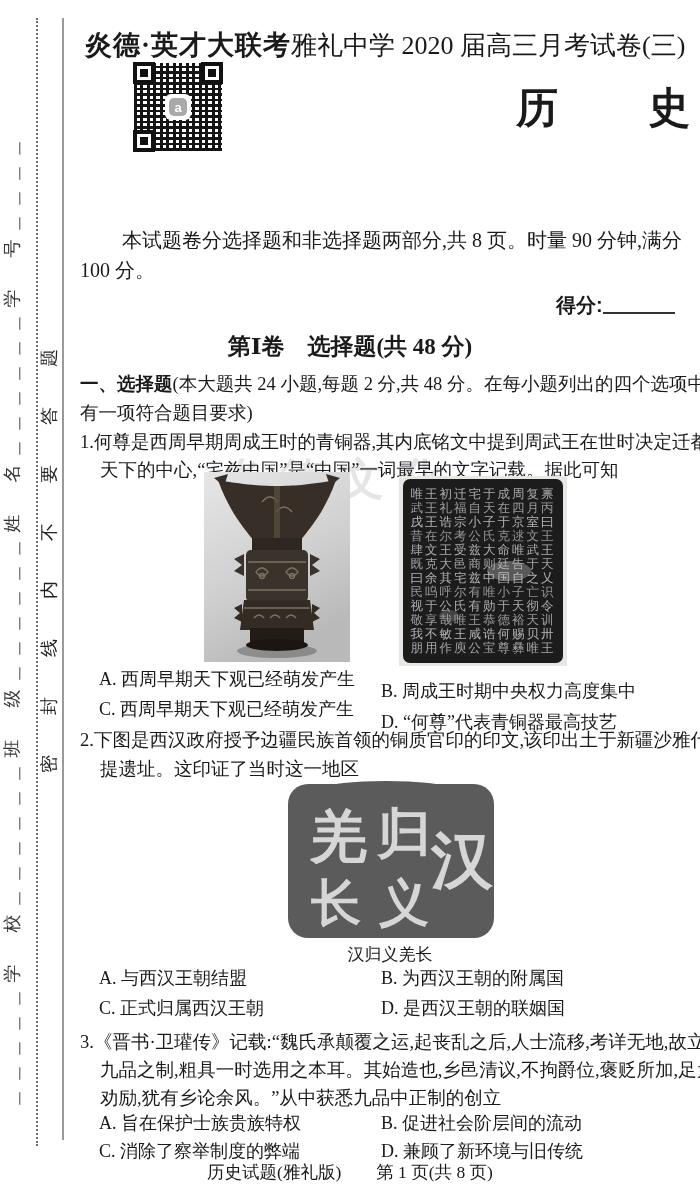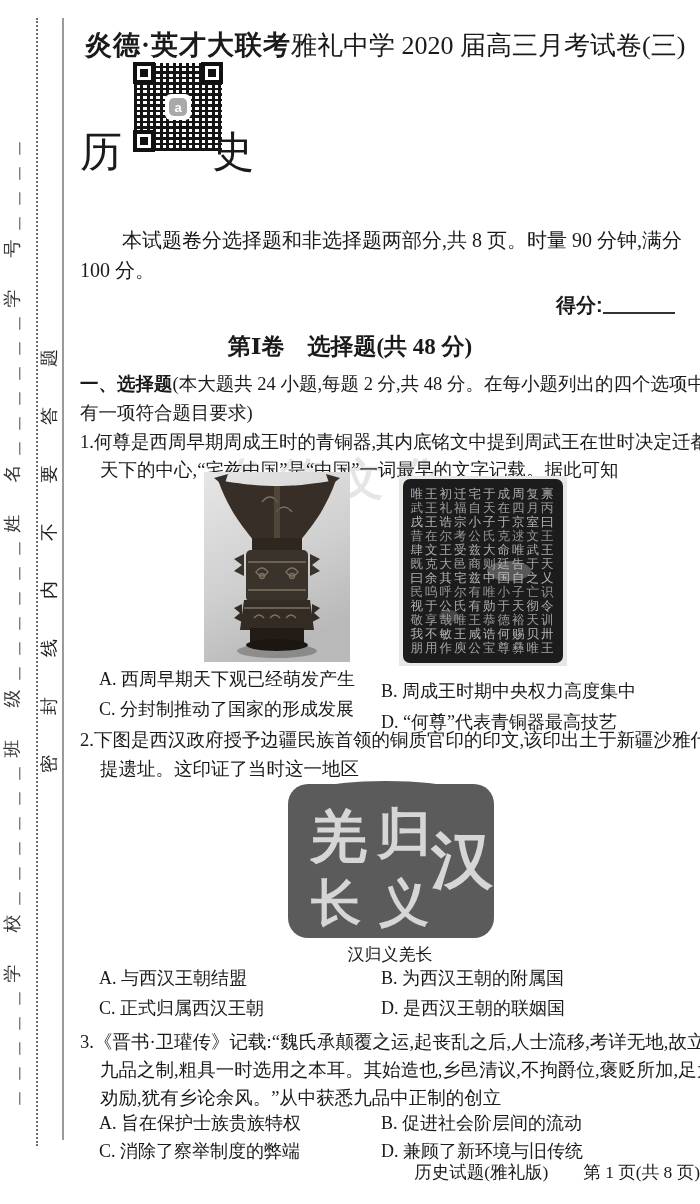--- a/index.html
+++ b/index.html
@@ -8,41 +8,41 @@
   .abs{position:absolute;white-space:nowrap;}
   
   .vline-dotted{position:absolute;left:36px;top:18px;height:1128px;border-left:2px dotted #6e6e6e;}
   .vline-solid{position:absolute;left:62px;top:18px;height:1122px;border-left:2px solid #9a9a9a;}
   .vtext{position:absolute;transform:rotate(-90deg);white-space:nowrap;text-align:center;}
   .fields-vtext{left:-493px;top:608px;width:1010px;height:24px;font-size:18px;letter-spacing:7px;color:#333;}
   .seal-vtext{left:-171px;top:541px;width:440px;height:24px;font-size:18px;letter-spacing:40px;color:#222;}
   
   .header-line{top:27px;left:85px;font-size:26px;}
   .brand{font-weight:700;font-size:27px;letter-spacing:1px;}
-  .subject-title{top:80px;left:80px;width:612px;text-align:left;font-size:42px;font-weight:normal;font-family:"Liberation Sans","DejaVu Sans",sans-serif;letter-spacing:2px;margin-top:44px;}
+  .subject-title{top:80px;left:80px;width:612px;text-align:right;font-size:42px;font-weight:bold;font-family:"Liberation Sans","DejaVu Sans",sans-serif;letter-spacing:2px;}
   .setter{top:160px;left:80px;width:612px;text-align:center;font-size:22px;font-weight:bold;font-family:"Liberation Sans","DejaVu Sans",sans-serif;}
   
   .qr{position:absolute;left:134px;top:63px;width:88px;height:88px;background:
       repeating-linear-gradient(0deg,#141414 0 3px,transparent 3px 6px,#141414 6px 8px,transparent 8px 11px),
       repeating-linear-gradient(90deg,#141414 0 3px,#ffffff 3px 6px,#141414 6px 9px,#ffffff 9px 13px);}
   .finder{position:absolute;width:14px;height:14px;background:#fff;border:4px solid #111;}
   .finder-core{width:8px;height:8px;background:#111;margin:3px;}
   .qr-logo{position:absolute;left:31px;top:31px;width:26px;height:26px;background:#fff;border-radius:6px;display:flex;align-items:center;justify-content:center;}
   .qr-logo-inner{width:18px;height:18px;border-radius:5px;background:#a9a9a9;color:#fff;font-size:13px;font-weight:bold;display:flex;align-items:center;justify-content:center;font-family:"Liberation Sans",sans-serif;}
   
   .para{font-size:20px;}
   .score{top:292px;left:556px;font-size:20px;font-weight:bold;font-family:"Liberation Sans","DejaVu Sans",sans-serif;text-align:center;}
   .score-blank{display:inline-block;width:72px;height:2px;border-bottom:2px solid #333;vertical-align:-2px;}
   .section-title{top:331px;left:0;width:700px;text-align:center;font-size:23px;font-weight:bold;}
   .instr{font-size:18.5px;}
   .instr-lead{font-weight:bold;}
   .qline{font-size:18.5px;}
   .opt{font-size:18px;}
   .caption{top:943px;left:80px;width:620px;text-align:center;font-size:17px;font-weight:normal;}
-  .footer{top:1160px;left:0;width:700px;text-align:right;font-size:17.5px;}
+  .footer{top:1160px;left:0;width:700px;text-align:center;font-size:17.5px;}
   .watermark{top:450px;left:220px;font-size:44px;font-weight:bold;letter-spacing:16px;color:rgba(110,110,110,0.18);}
 </style>
 </head>
 <body>
 
 <div class="page">
 
   <div class="vtext fields-vtext">＿＿＿＿＿学　校＿＿＿＿＿＿班　级＿＿＿＿＿＿姓　名＿＿＿＿＿＿学　号＿＿＿＿</div>
   <div class="vline-dotted"></div>
   <div class="vtext seal-vtext">密封线内不要答题</div>
@@ -139,21 +139,21 @@
       <text x="84" y="148" opacity="0.75">敬享哉唯王恭德裕天训</text>
       <text x="84" y="162" opacity="0.9">我不敏王咸诰何赐贝卅</text>
       <text x="84" y="176" opacity="0.8">朋用作庾公宝尊彝唯王</text>
     </g>
     <ellipse cx="110" cy="95" rx="22" ry="10" fill="#cccccc" opacity="0.35"></ellipse>
     <ellipse cx="50" cy="140" rx="10" ry="6" fill="#bbbbbb" opacity="0.25"></ellipse>
   </svg>
 
   <div class="abs opt" style="top:667px;left:99px;">A. 西周早期天下观已经萌发产生</div>
   <div class="abs opt" style="top:667px;left:381px;margin-top:12px;">B. 周成王时期中央权力高度集中</div>
-  <div class="abs opt" style="top:697px;left:99px;">C. 分封制推动了国家的形成发展</div>
+  <div class="abs opt" style="top:697px;left:99px;">C. 西周早期天下观已经萌发产生</div>
   <div class="abs opt" style="top:697px;left:381px;margin-top:13px;">D. “何尊”代表青铜器最高技艺</div>
 
   <div class="abs qline" style="top:727px;left:80px;">
     <span>2.</span><span>下图是西汉政府授予边疆民族首领的铜质官印的印文,该印出土于新疆沙雅什格</span>
   </div>
   <div class="abs qline" style="top:756px;left:100px;">提遗址。这印证了当时这一地区</div>
 
   <svg class="abs" style="top:780px;left:286px;" width="212" height="162" viewBox="0 0 212 162">
     <rect x="2" y="4" width="206" height="154" rx="20" fill="#5b5b5b"></rect>
     <ellipse cx="14" cy="80" rx="10" ry="30" fill="#5b5b5b"></ellipse>

